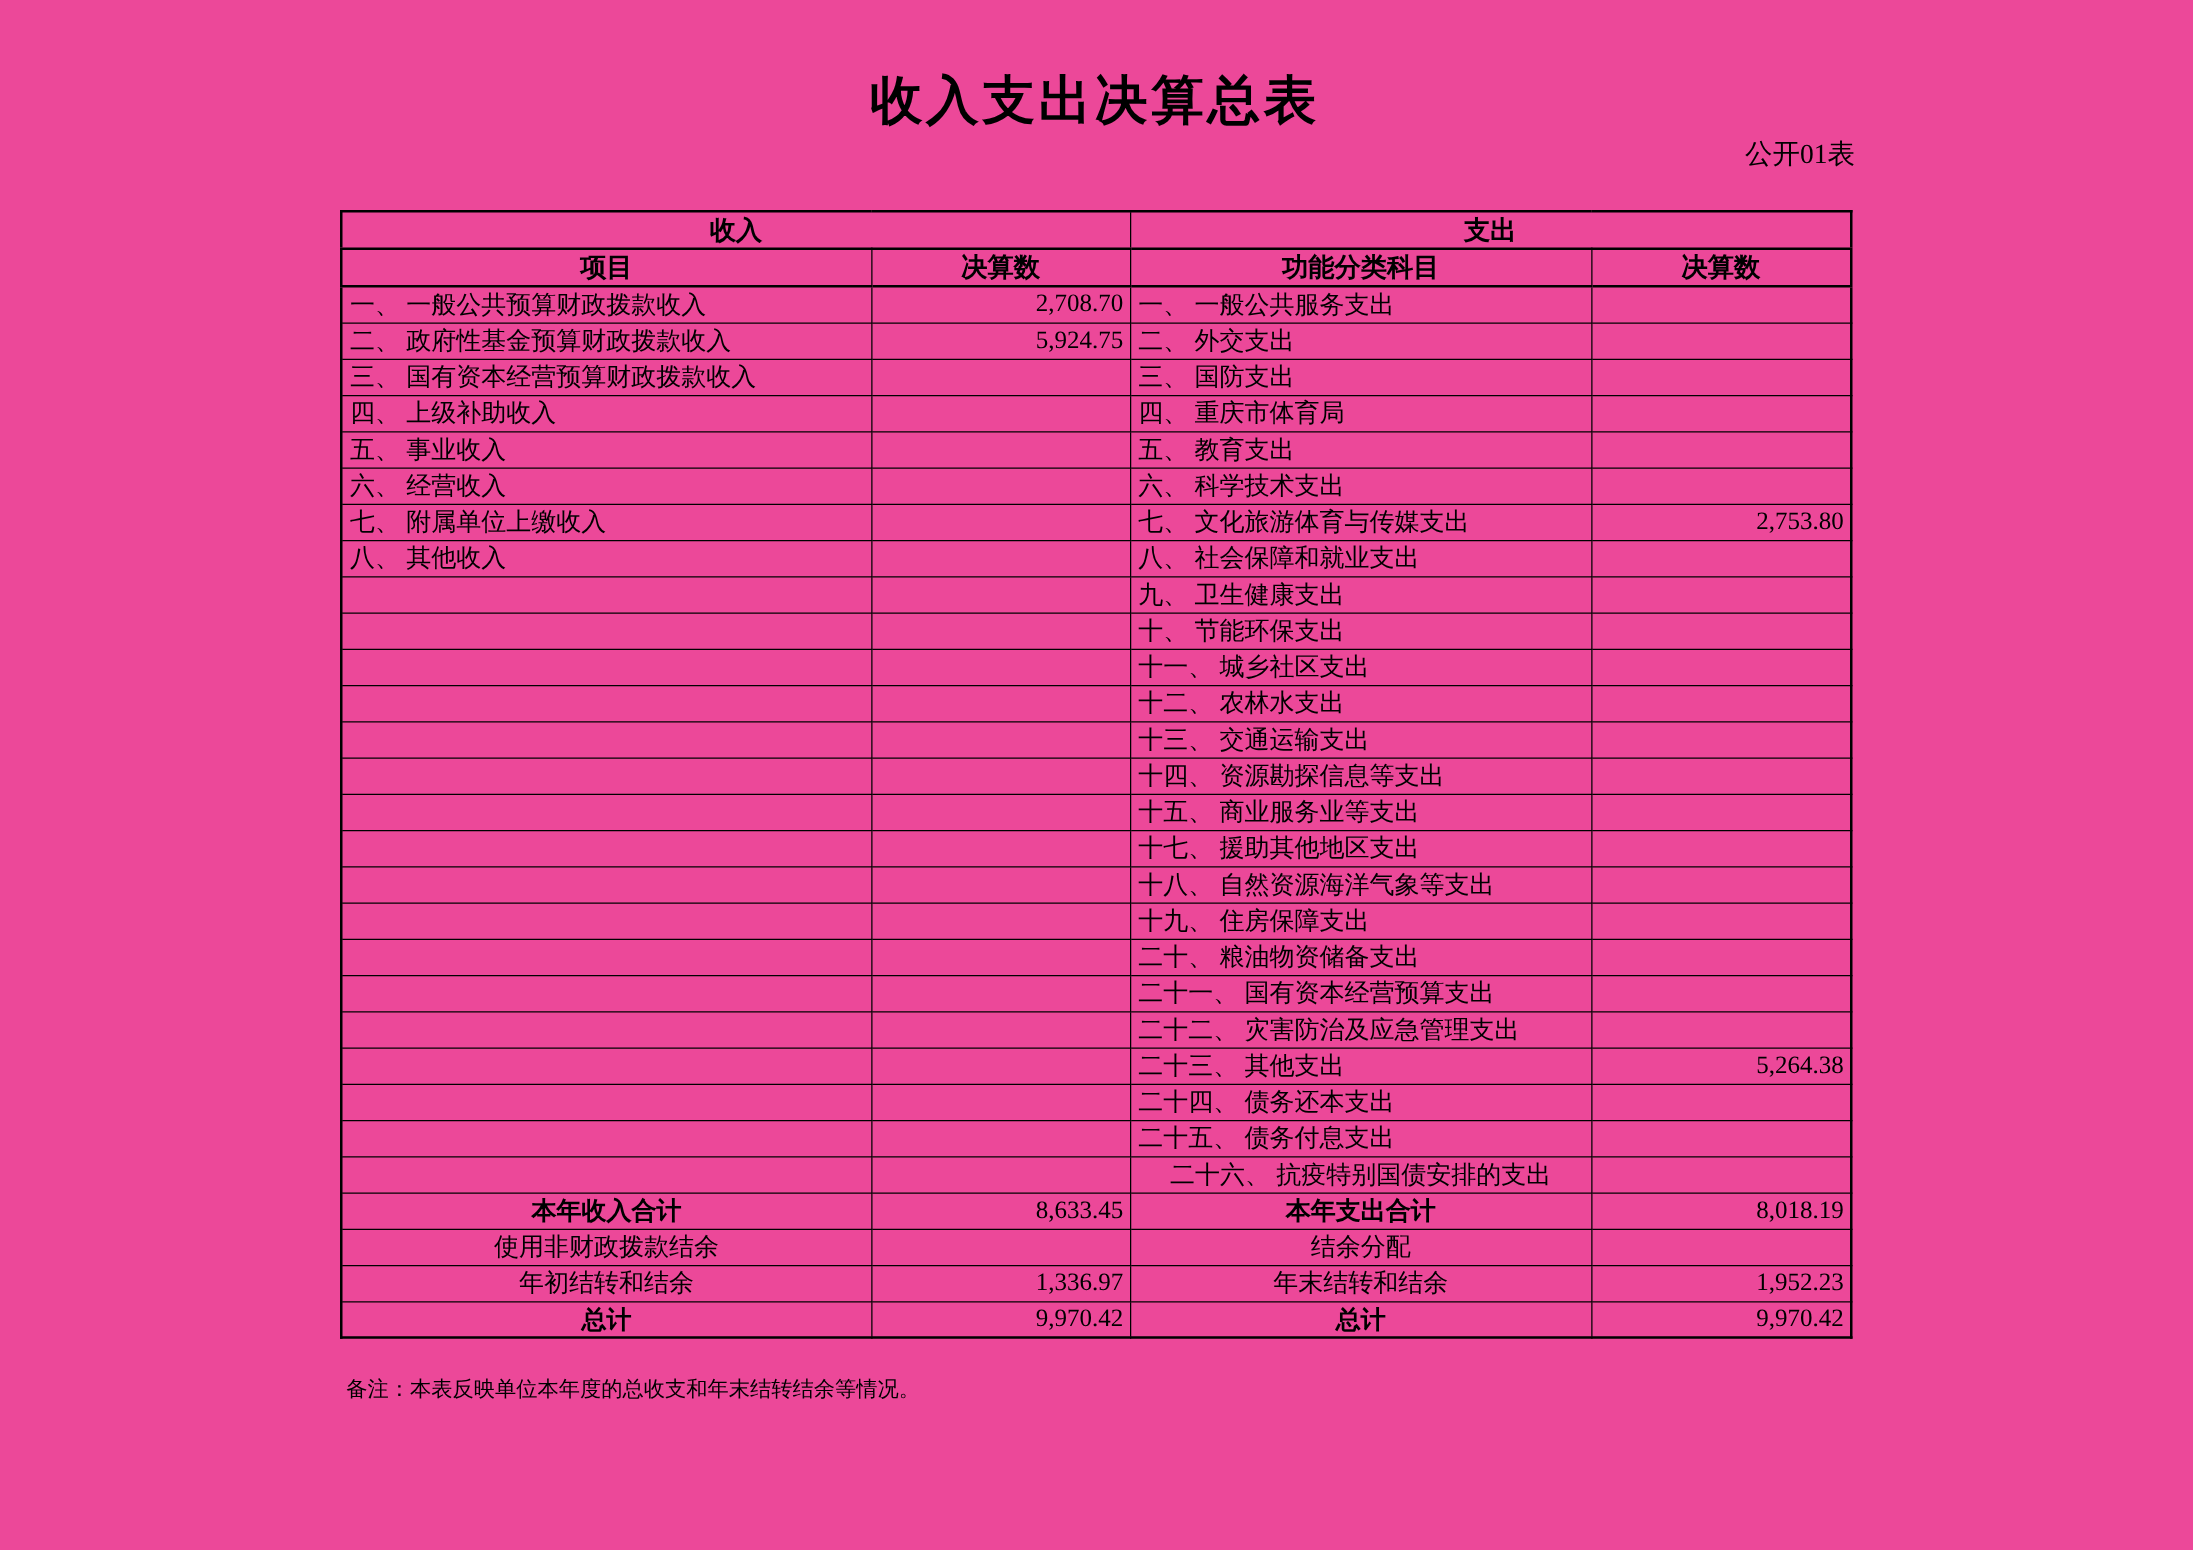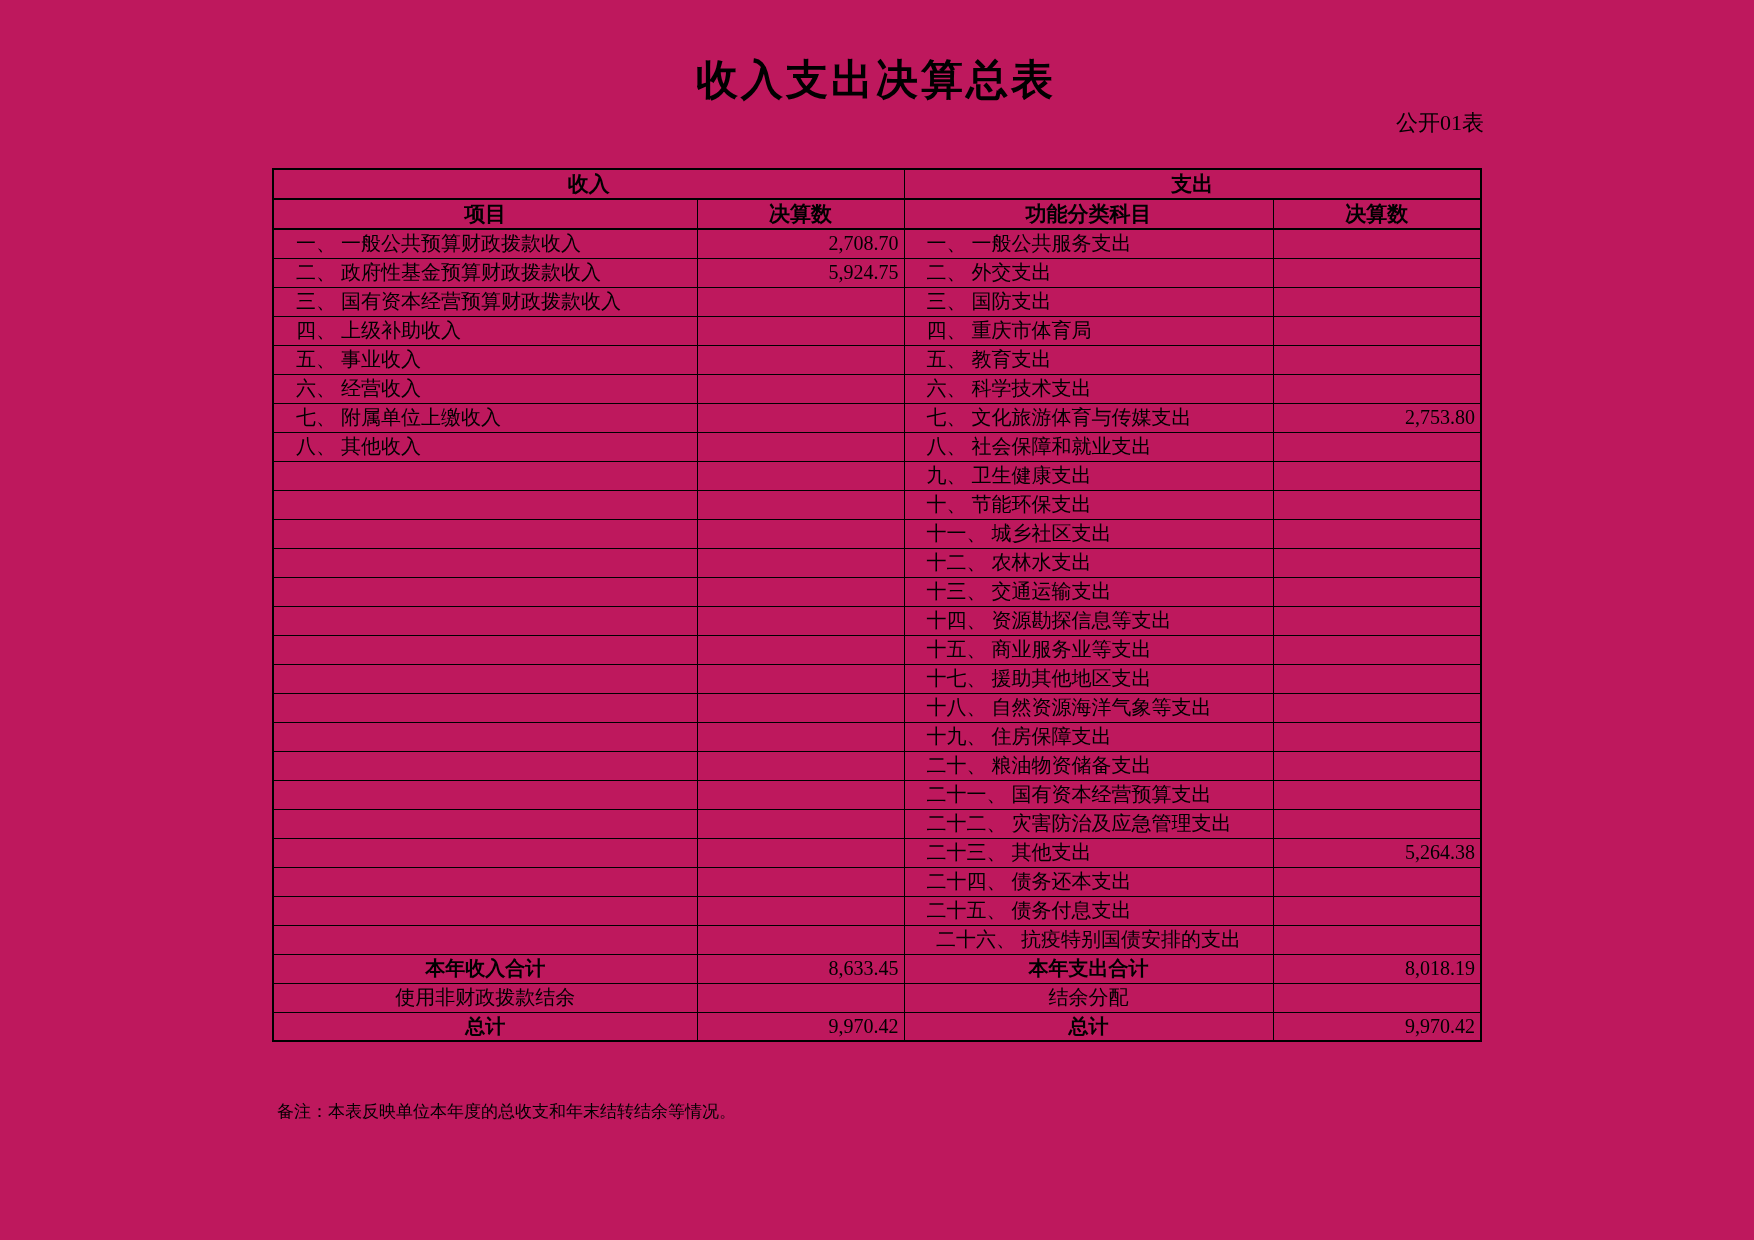--- a/index.html
+++ b/index.html
@@ -1,19 +1,19 @@
 <!DOCTYPE html>
 <html><head>
 <meta charset="utf-8">
 <style>
   html,body{margin:0;padding:0;background:#ffffff;}
   .page{
     position:relative;
     width:1754px;height:1240px;
-    background:#be185d;color:#000000;
+    background:#ec4899;color:#000000;
     font-family:"Liberation Serif","DejaVu Serif",serif;
     overflow:hidden;
   }
   .doc-title{
     position:absolute;left:272px;top:52px;width:1208px;
     text-align:center;font-size:42px;font-weight:bold;letter-spacing:3px;
   }
   .form-code{
     position:absolute;left:272px;top:108px;width:1212px;
     text-align:right;font-size:22px;
@@ -36,21 +36,21 @@
     border:1.7px solid #000;padding:0;
   }
   thead tr{height:26px;}
   thead tr.section-row th{border-bottom:2.6px solid #000;}
   thead tr.cols-row th{border-bottom:2.6px solid #000;}
   tbody tr{height:29px;}
   tbody td{
     border:1.5px solid #000;padding:0;
     vertical-align:middle;white-space:nowrap;overflow:hidden;
   }
-  td.item{text-align:left;padding-left:22px;}
+  td.item{text-align:left;padding-left:6px;}
   td.num{text-align:right;padding-right:5px;}
   td.center-text{text-align:center;padding-left:0;margin-left:20px;}
   td.bold-label{font-weight:bold;}
   .note{
     position:absolute;left:277px;top:1100px;font-size:17px;white-space:nowrap;
   }
 </style>
 </head>
 <body>
 
@@ -237,20 +237,26 @@
           <td class="item center-text bold-label">本年支出合计</td>
           <td class="num">8,018.19</td>
         </tr>
         <tr>
           <td class="item center-text">使用非财政拨款结余</td>
           <td class="num"></td>
           <td class="item center-text">结余分配</td>
           <td class="num"></td>
         </tr>
         <tr>
+          <td class="item center-text">年初结转和结余</td>
+          <td class="num">1,336.97</td>
+          <td class="item center-text">年末结转和结余</td>
+          <td class="num">1,952.23</td>
+        </tr>
+        <tr>
           <td class="item center-text bold-label">总计</td>
           <td class="num">9,970.42</td>
           <td class="item center-text bold-label">总计</td>
           <td class="num">9,970.42</td>
         </tr>
       </tbody>
   </table>
 
   <div class="note">备注：本表反映单位本年度的总收支和年末结转结余等情况。</div>
 

